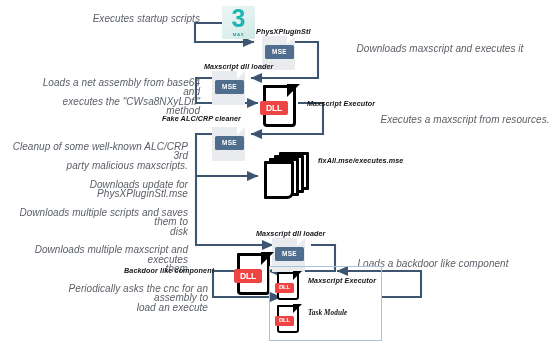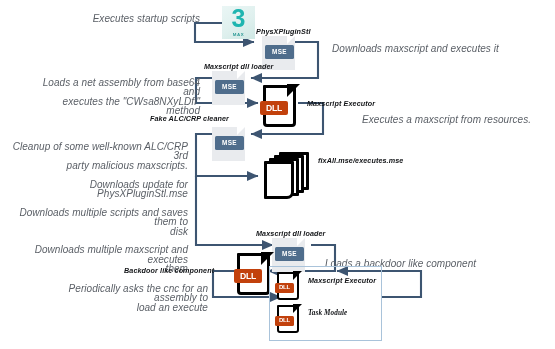--- a/index.html
+++ b/index.html
@@ -26,21 +26,21 @@
   .lbl {
     position: absolute;
     font-style: italic;
     color: #5a5f66;
     font-size: 10px;
     line-height: 9.4px;
     letter-spacing: .05px;
     white-space: pre-line;
   }
   .lbl.right-al { text-align: right; }
-  .lbl.left-al  { text-align: left; }
+  .lbl.left-al  { text-align: center; margin-left: 8px; }
 
   .nlbl {
     position: absolute;
     font-style: italic;
     font-weight: bold;
     color: #121417;
     font-size: 7.2px;
     line-height: 9px;
     letter-spacing: .1px;
     white-space: nowrap;
@@ -115,21 +115,21 @@
     border-style: solid;
     border-width: 13px 13px 0 0;
     border-color: #000000 transparent transparent transparent;
   }
   .dll .badge {
     position: absolute;
     left: -3px;
     top: 16px;
     width: 28px;
     height: 14px;
-    background: #c2410c;
+    background: #ef4444;
     border-radius: 2px;
     color: #ffffff;
     font-size: 8.6px;
     font-weight: bold;
     font-style: normal;
     letter-spacing: -.2px;
     text-align: center;
     line-height: 14px;
   }
   .dll.small { width: 24px; height: 28px; }
@@ -256,21 +256,21 @@
 executes the "CWsa8NXyLDfl" method</div>
 
   <div class="dll" style="left:263px; top:85px;">
     <div class="page"></div>
     <div class="fold"></div>
     <div class="badge">DLL</div>
   </div>
   <div class="nlbl" style="left:307px; top:99px;">Maxscript Executor</div>
   <div class="lbl left-al" style="left:330px; top:115px; width:190px;padding-left:32px;">Executes a maxscript from resources.</div>
 
-  <div class="nlbl" style="left:150px; top:114px;">Fake ALC/CRP cleaner</div>
+  <div class="nlbl" style="left:162px; top:114px;">Fake ALC/CRP cleaner</div>
   <div class="mse" style="left:212px; top:127px;">
     <div class="shadow"></div>
     <div class="sheet"></div>
     <div class="tag">MSE</div>
   </div>
 
   <div class="lbl right-al" style="left:8px; top:142px; width:180px;">Cleanup of some well-known ALC/CRP 3rd
 party malicious maxscripts.
 
 Downloads update for PhysXPluginStl.mse

